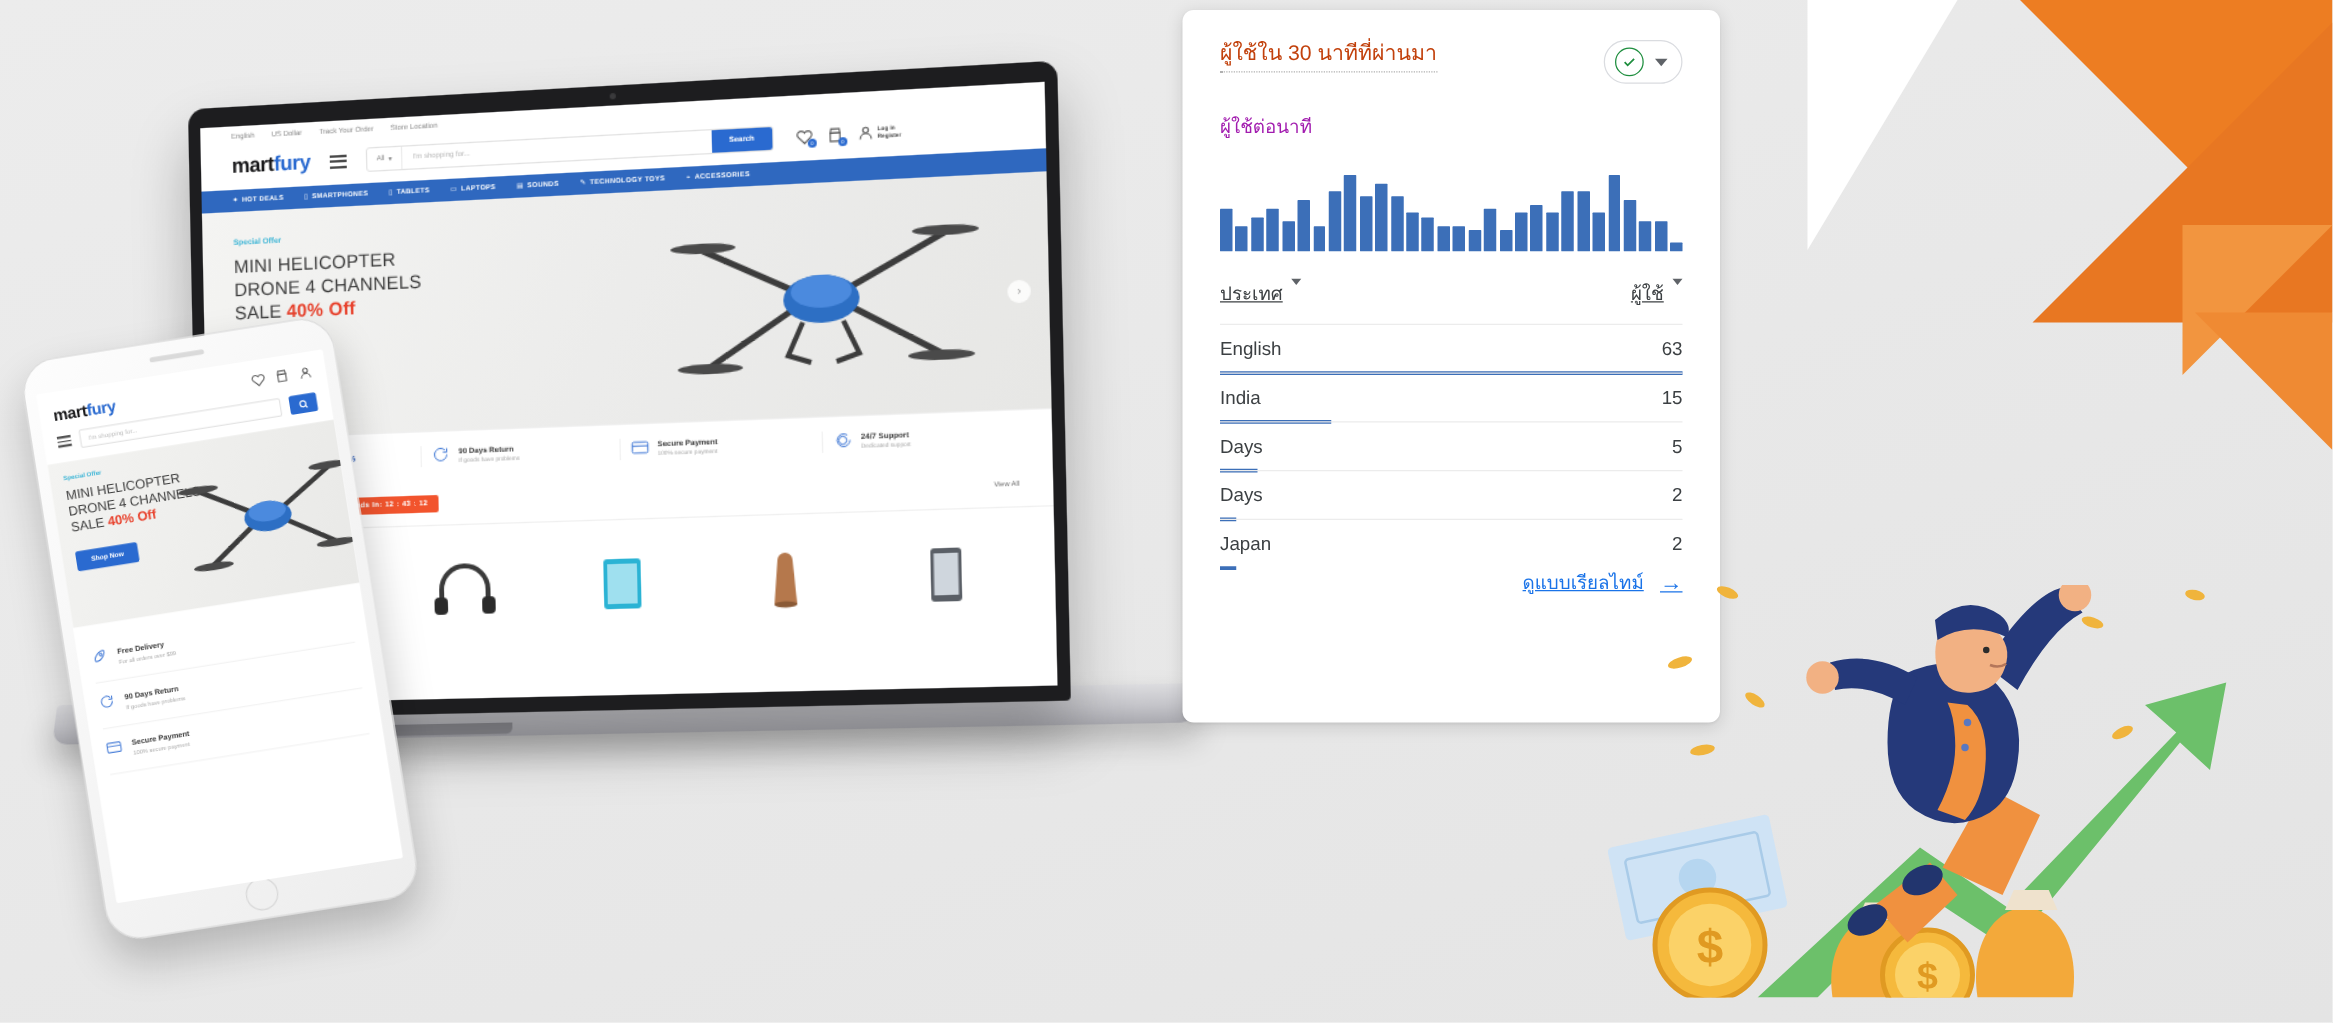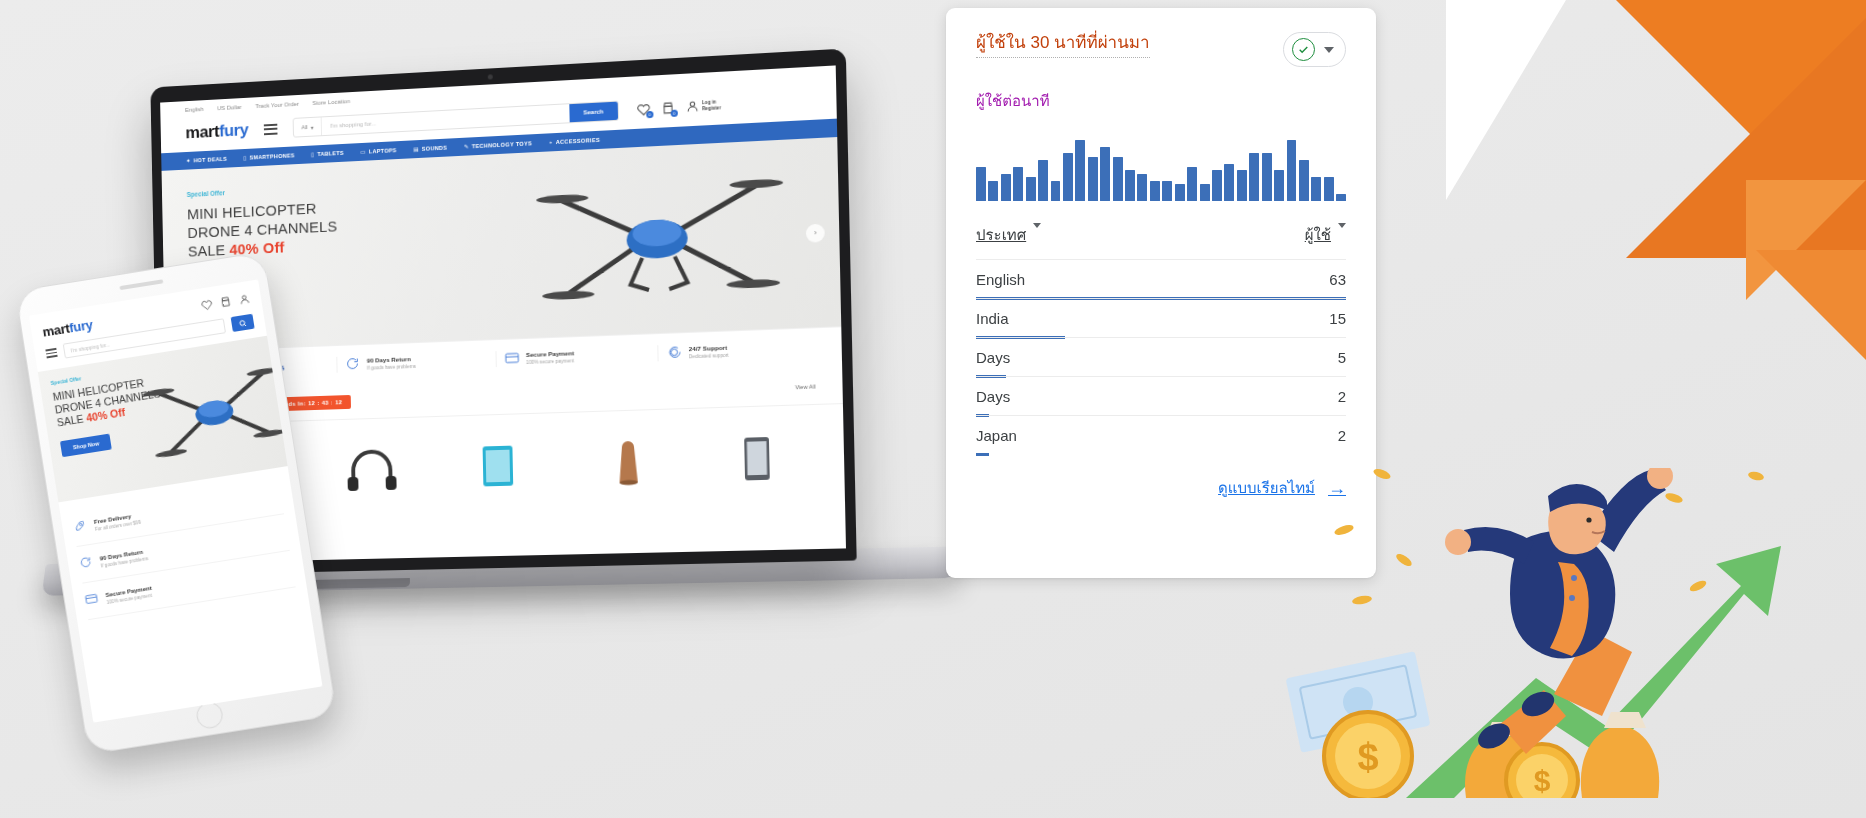--- a/index.html
+++ b/index.html
@@ -299,21 +299,21 @@
   .rows { }
   .row {
     position: relative; border-top: 1px solid #ececec;
     padding: 11px 0 10px 0;
     display: flex; align-items: center; justify-content: space-between;
     font-size: 15px; color: #3c4043;
   }
   .row .rbar {
     position: absolute; left: 0; bottom: -1.5px; height: 3px; background: #3c6fb8;
   }
-  .card-foot { margin-top: 22px; display: flex; justify-content: flex-end; }
+  .card-foot { display: flex; justify-content: flex-end; }
   .rt-link {
     display: flex; align-items: center; gap: 13px;
     color: #1a73e8; font-size: 15px;
   }
   .rt-arrow { font-size: 18px; line-height: 1; }
 
   
   .illus { position: absolute; right: 60px; bottom: 20px; width: 520px; height: 330px; }
 </style>
 </head>

